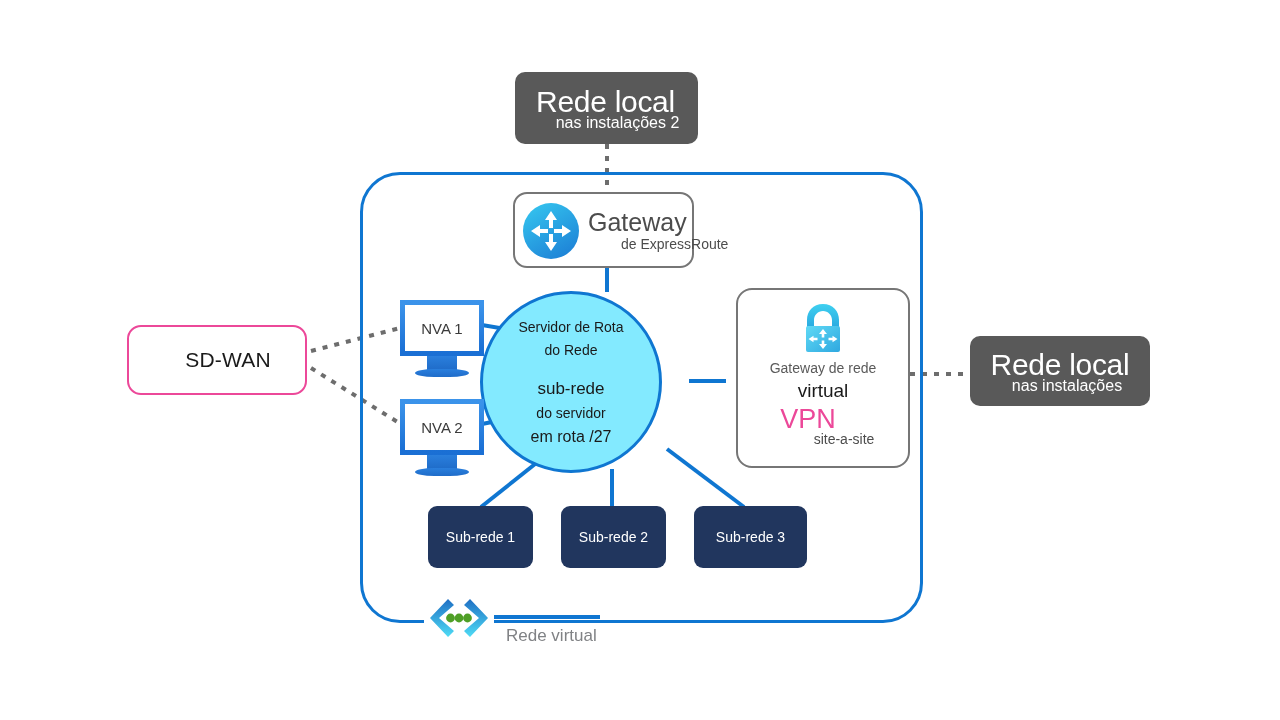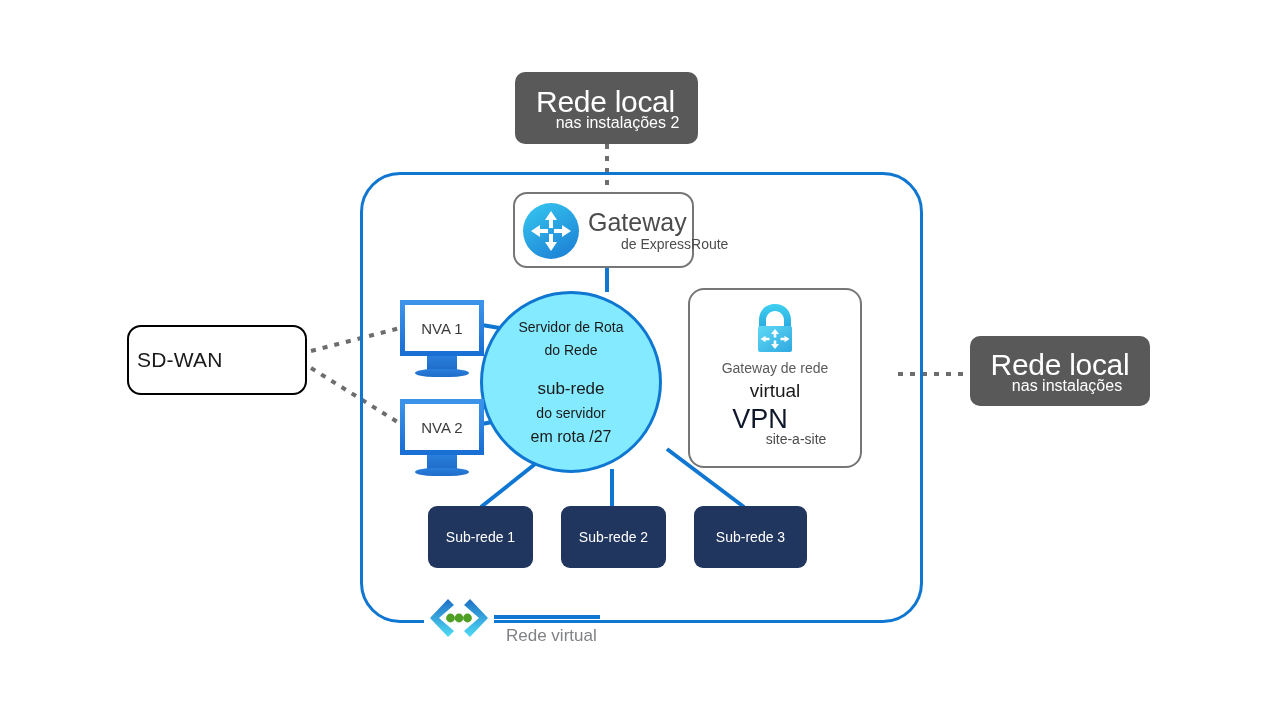--- a/index.html
+++ b/index.html
@@ -55,26 +55,26 @@
     margin-top: -4px;
     white-space: nowrap;
   }
   .onprem.top .t1 { margin-left: -2px; }
   .onprem.top .t2 { margin-left: 22px; }
   .onprem.right .t1 { margin-left: 0px; }
   .onprem.right .t2 { margin-left: 14px; }
 
   
   .sdwan {
-    border: 2px solid #000000;
+    border: 2px solid #ec4899;
     border-radius: 14px;
     background: #ffffff;
     display: flex;
     align-items: center;
-    justify-content: flex-start;
+    justify-content: center;
     overflow: hidden;
     z-index: 6;
   }
   .sdwan span {
     font-size: 21px;
     color: #1a1a1a;
     white-space: nowrap;
     letter-spacing: 0.2px;
     margin-left: 8px;
     margin-right: -14px;
@@ -178,21 +178,21 @@
     border-radius: 16px;
     background: #ffffff;
     display: flex;
     flex-direction: column;
     align-items: center;
     z-index: 5;
   }
   .vpn-icon { width: 48px; height: 52px; margin-top: 12px; }
   .vpnbox .v1 { font-size: 14px; color: #5a5a5a; line-height: 20px; margin-top: 4px; }
   .vpnbox .v2 { font-size: 19px; color: #1a1a1a; line-height: 26px; }
-  .vpnbox .v3 { font-size: 27px; color: #0f172a; line-height: 30px; margin-right: 30px; }
+  .vpnbox .v3 { font-size: 27px; color: #ec4899; line-height: 30px; margin-right: 30px; }
   .vpnbox .v4 { font-size: 14px; color: #4c4c4c; line-height: 18px; margin-left: 42px; margin-top: -4px; }
 
   
   .nva {
     z-index: 5;
     width: 96px;
     height: 78px;
   }
   .nva-screen {
     position: absolute;
@@ -338,21 +338,21 @@
   </div>
 
   <div class="node circle" style="left:480px; top:291px; width:182px; height:182px;">
     <div class="c1">Servidor de Rota</div>
     <div class="c2">do Rede</div>
     <div class="c3">sub-rede</div>
     <div class="c4">do servidor</div>
     <div class="c5">em rota /27</div>
   </div>
 
-  <div class="node vpnbox" style="left:688px; top:288px; width:174px; height:180px;">
+  <div class="node vpnbox" style="left:736px; top:288px; width:174px; height:180px;">
     <div class="vpn-icon">
       <svg width="48" height="52" viewBox="0 0 48 52">
         <path d="M24 2 C14 2 8 9 8 18 L8 26 L15 26 L15 18 C15 13 19 9 24 9 C29 9 33 13 33 18 L33 26 L40 26 L40 18 C40 9 34 2 24 2 Z" fill="url(#lockGrad)"></path>
         <rect x="7" y="24" width="34" height="26" rx="2" fill="url(#lockBody)"></rect>
         <g fill="#ffffff">
           <path d="M24 27 L28 32 L25.3 32 L25.3 35.5 L22.7 35.5 L22.7 32 L20 32 Z"></path>
           <path d="M24 47 L20 42 L22.7 42 L22.7 38.5 L25.3 38.5 L25.3 42 L28 42 Z"></path>
           <path d="M9.5 37 L14.5 33.7 L14.5 35.8 L18.5 35.8 L18.5 38.2 L14.5 38.2 L14.5 40.3 Z"></path>
           <path d="M38.5 37 L33.5 40.3 L33.5 38.2 L29.5 38.2 L29.5 35.8 L33.5 35.8 L33.5 33.7 Z"></path>
         </g>

